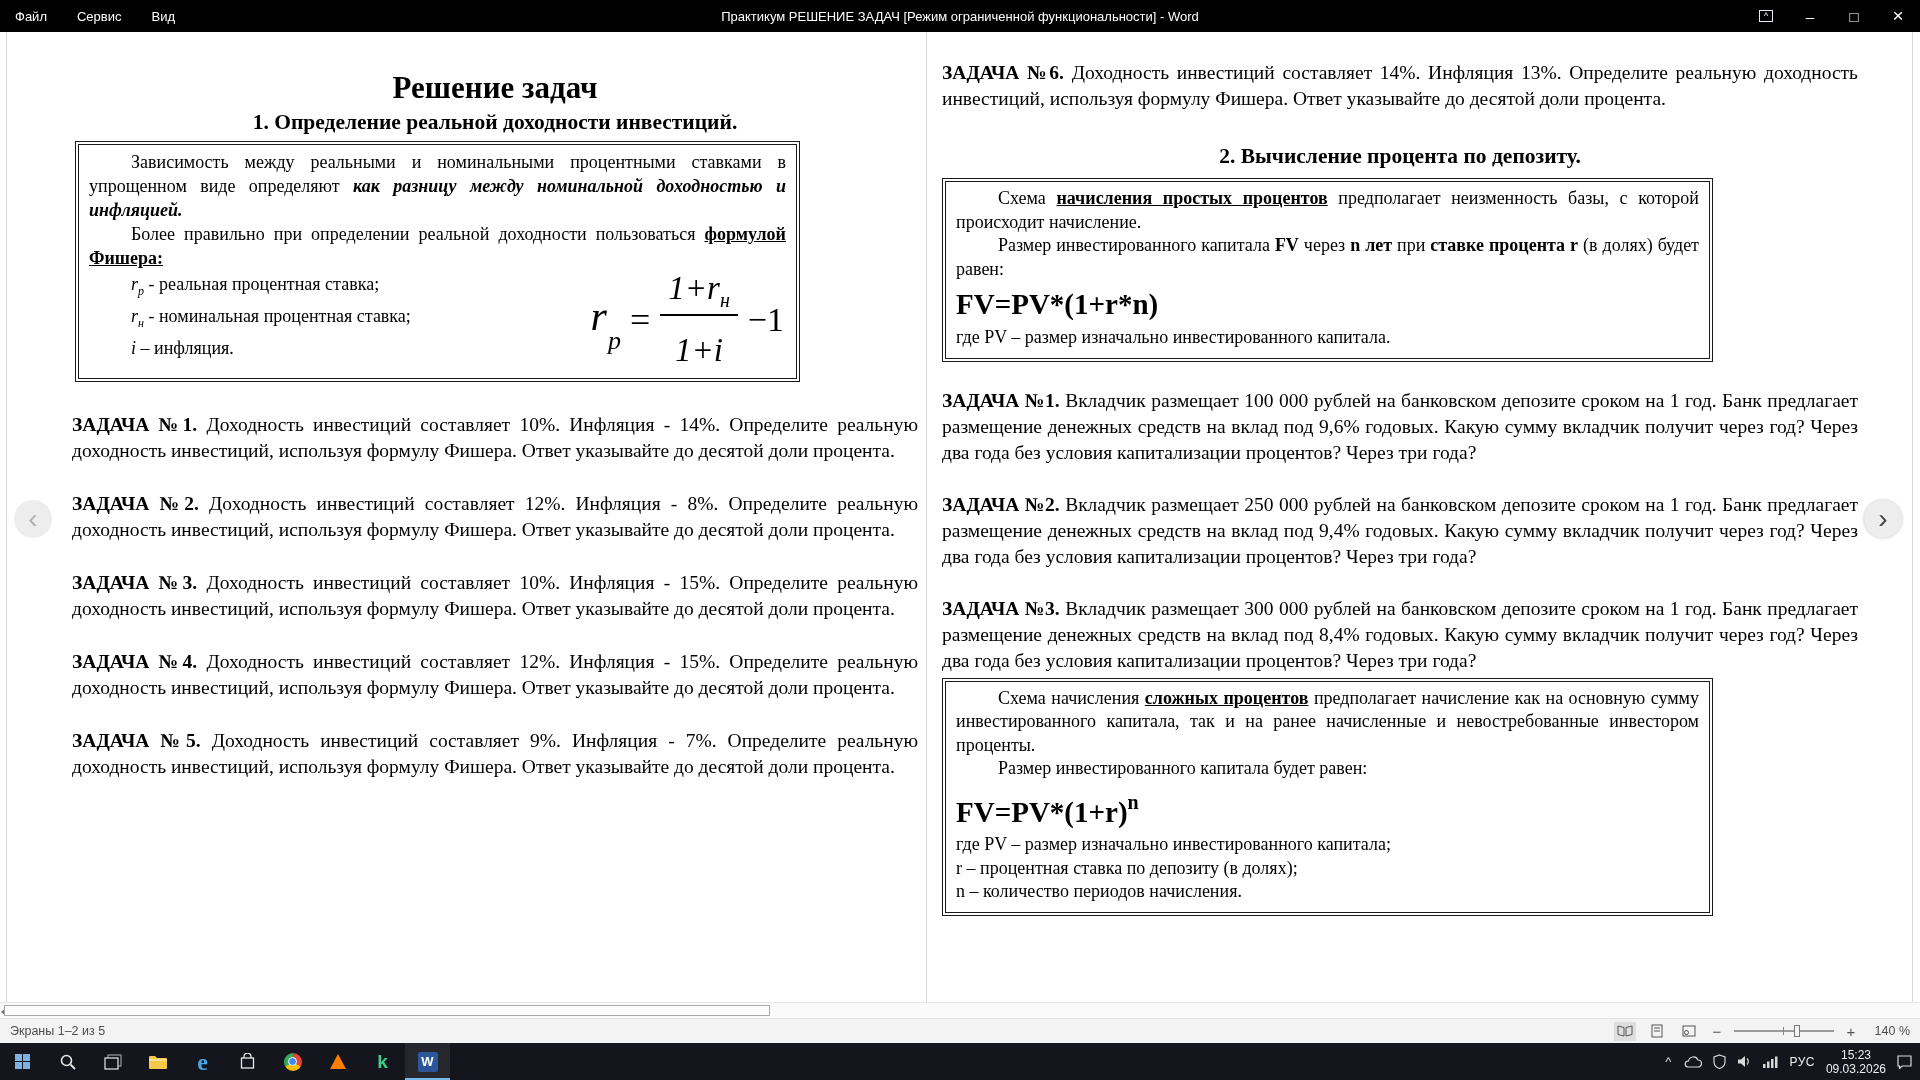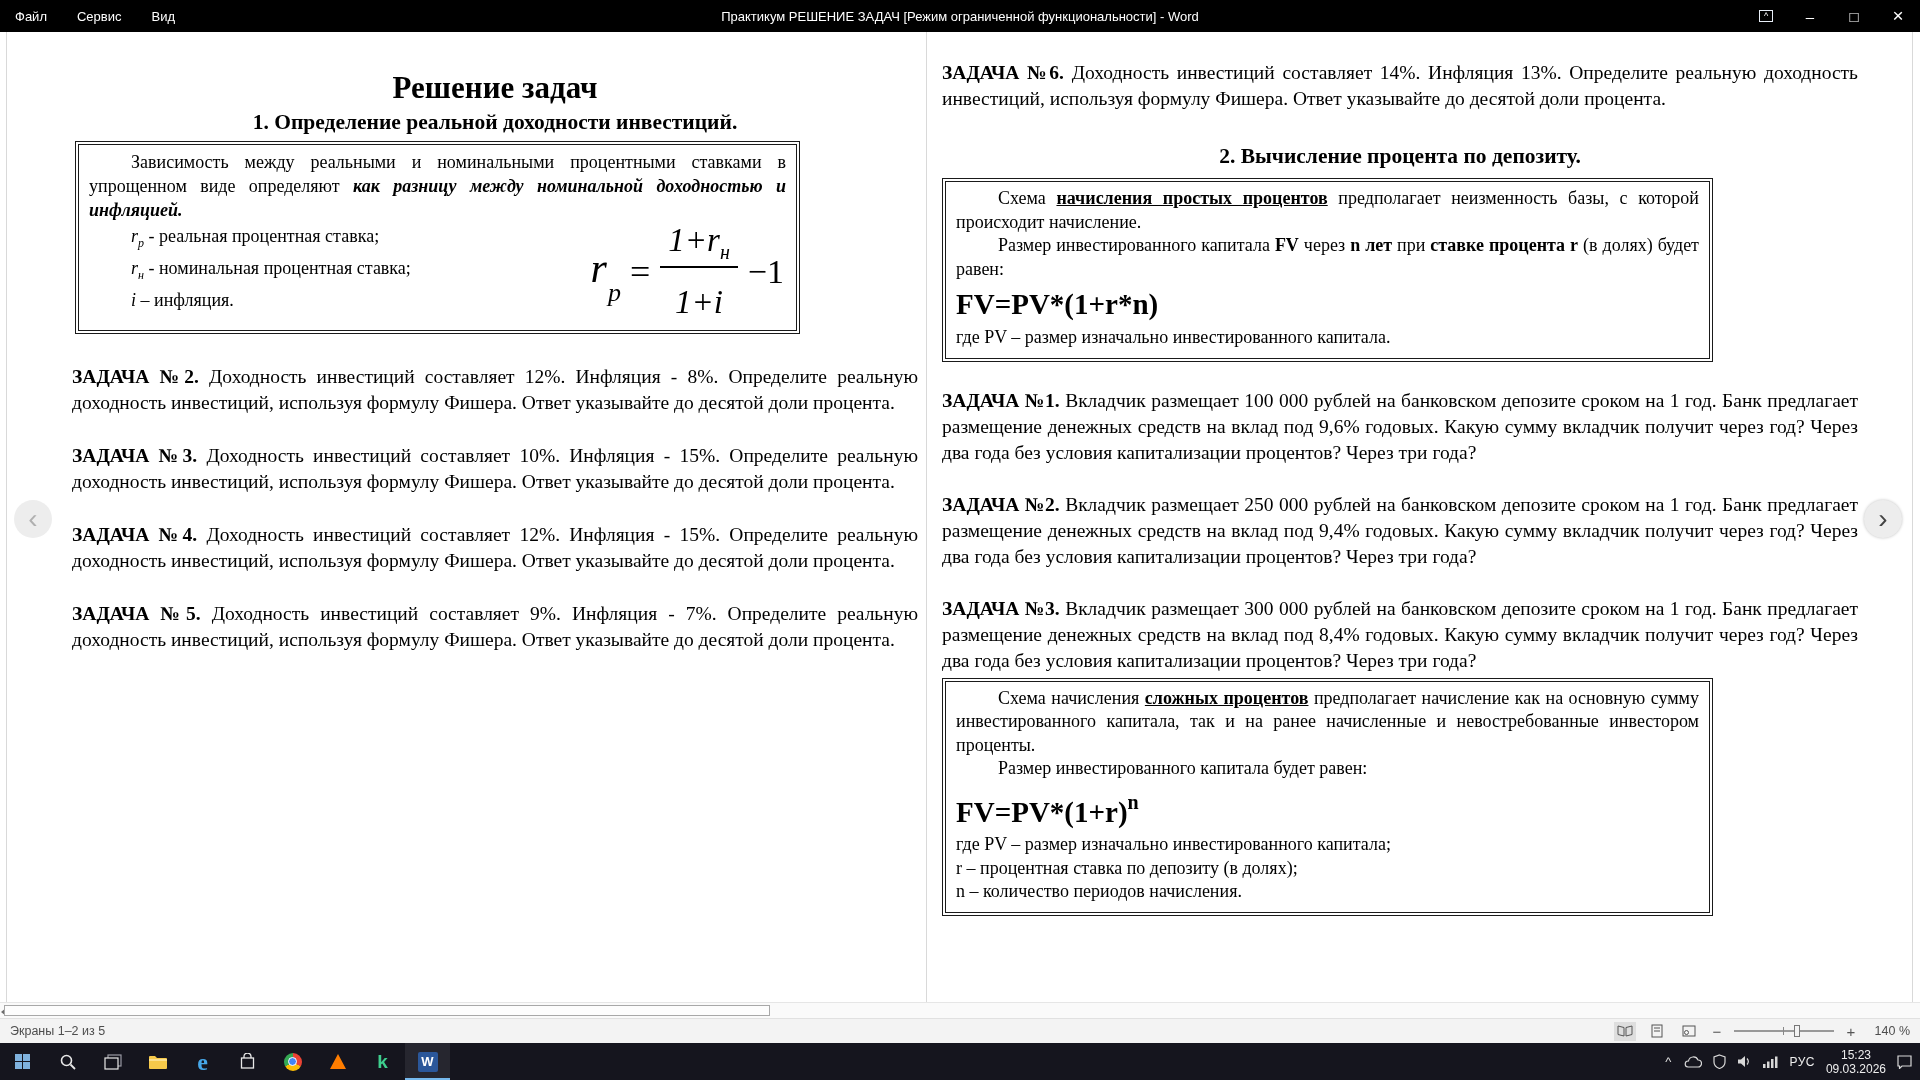--- a/index.html
+++ b/index.html
@@ -131,39 +131,41 @@
     <div class="page-edge edge-l"></div>
     <div class="page-edge edge-c"></div>
     <div class="page-edge edge-r"></div>
 
     <div class="pagecol page1">
       <div class="doc-title">Решение задач</div>
       <div class="sec-head">1. Определение реальной доходности инвестиций.</div>
 
       <div class="fbox fisher-box">
         <p><span>Зависимость между реальными и номинальными процентными ставками в упрощенном виде определяют </span><span class="bi">как разницу между номинальной доходностью и инфляцией.</span></p>
+        <p><span>Более правильно при определении реальной доходности пользоваться </span><span class="bu">формулой Фишера:</span></p>
         <div class="fisher-bottom">
           <div class="defs">
             <div class="def-line"><i class="dvar">r</i><sub>p</sub><span> - реальная процентная ставка;</span></div>
             <div class="def-line"><i class="dvar">r</i><sub>н</sub><span> - номинальная процентная ставка;</span></div>
             <div class="def-line"><i class="dvar">i</i><sub></sub><span> – инфляция.</span></div>
           </div>
           <div class="fisher-formula">
             <span class="f-lhs"><span>r</span><sub>p</sub></span>
             <span class="f-eq">=</span>
             <span class="frac">
               <span class="num"><span>1+</span><span>r</span><sub>н</sub></span>
               <span class="den"><span>1+</span><span>i</span></span>
             </span>
             <span class="f-tail">−1</span>
           </div>
         </div>
       </div>
 
       <div style="margin-top:30px;">
+        <p class="task"><b>ЗАДАЧА №1.</b> <span>Доходность инвестиций составляет 10%. Инфляция - 14%. Определите реальную доходность инвестиций, используя формулу Фишера. Ответ указывайте до десятой доли процента.</span></p>
         <p class="task"><b>ЗАДАЧА №2.</b> <span>Доходность инвестиций составляет 12%. Инфляция -  8%. Определите реальную доходность инвестиций, используя формулу Фишера. Ответ указывайте до десятой доли процента.</span></p>
         <p class="task"><b>ЗАДАЧА №3.</b> <span>Доходность инвестиций составляет 10%. Инфляция - 15%. Определите реальную доходность инвестиций, используя формулу Фишера. Ответ указывайте до десятой доли процента.</span></p>
         <p class="task"><b>ЗАДАЧА №4.</b> <span>Доходность инвестиций составляет 12%. Инфляция  - 15%. Определите реальную доходность инвестиций, используя формулу Фишера. Ответ указывайте до десятой доли процента.</span></p>
         <p class="task"><b>ЗАДАЧА №5.</b> <span>Доходность инвестиций составляет 9%. Инфляция  - 7%. Определите реальную доходность инвестиций, используя формулу Фишера. Ответ указывайте до десятой доли процента.</span></p>
       </div>
     </div>
 
     <div class="pagecol page2">
       <p class="task p2-task6"><b>ЗАДАЧА №6.</b> <span>Доходность инвестиций составляет 14%. Инфляция  13%. Определите реальную доходность инвестиций, используя формулу Фишера. Ответ указывайте до десятой доли процента.</span></p>
 

